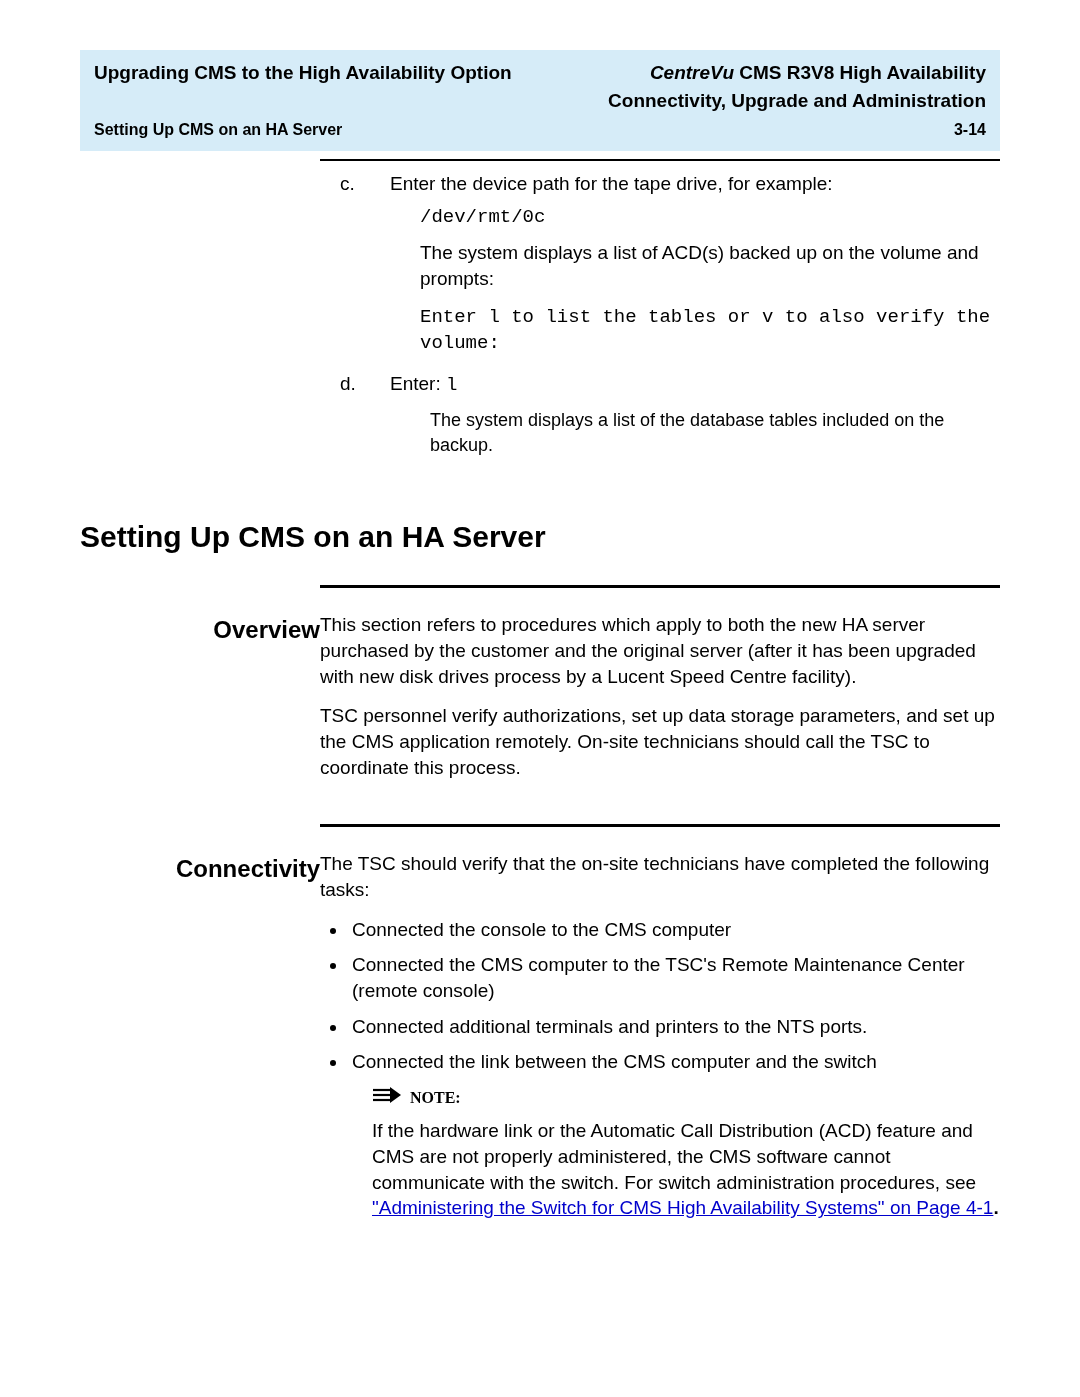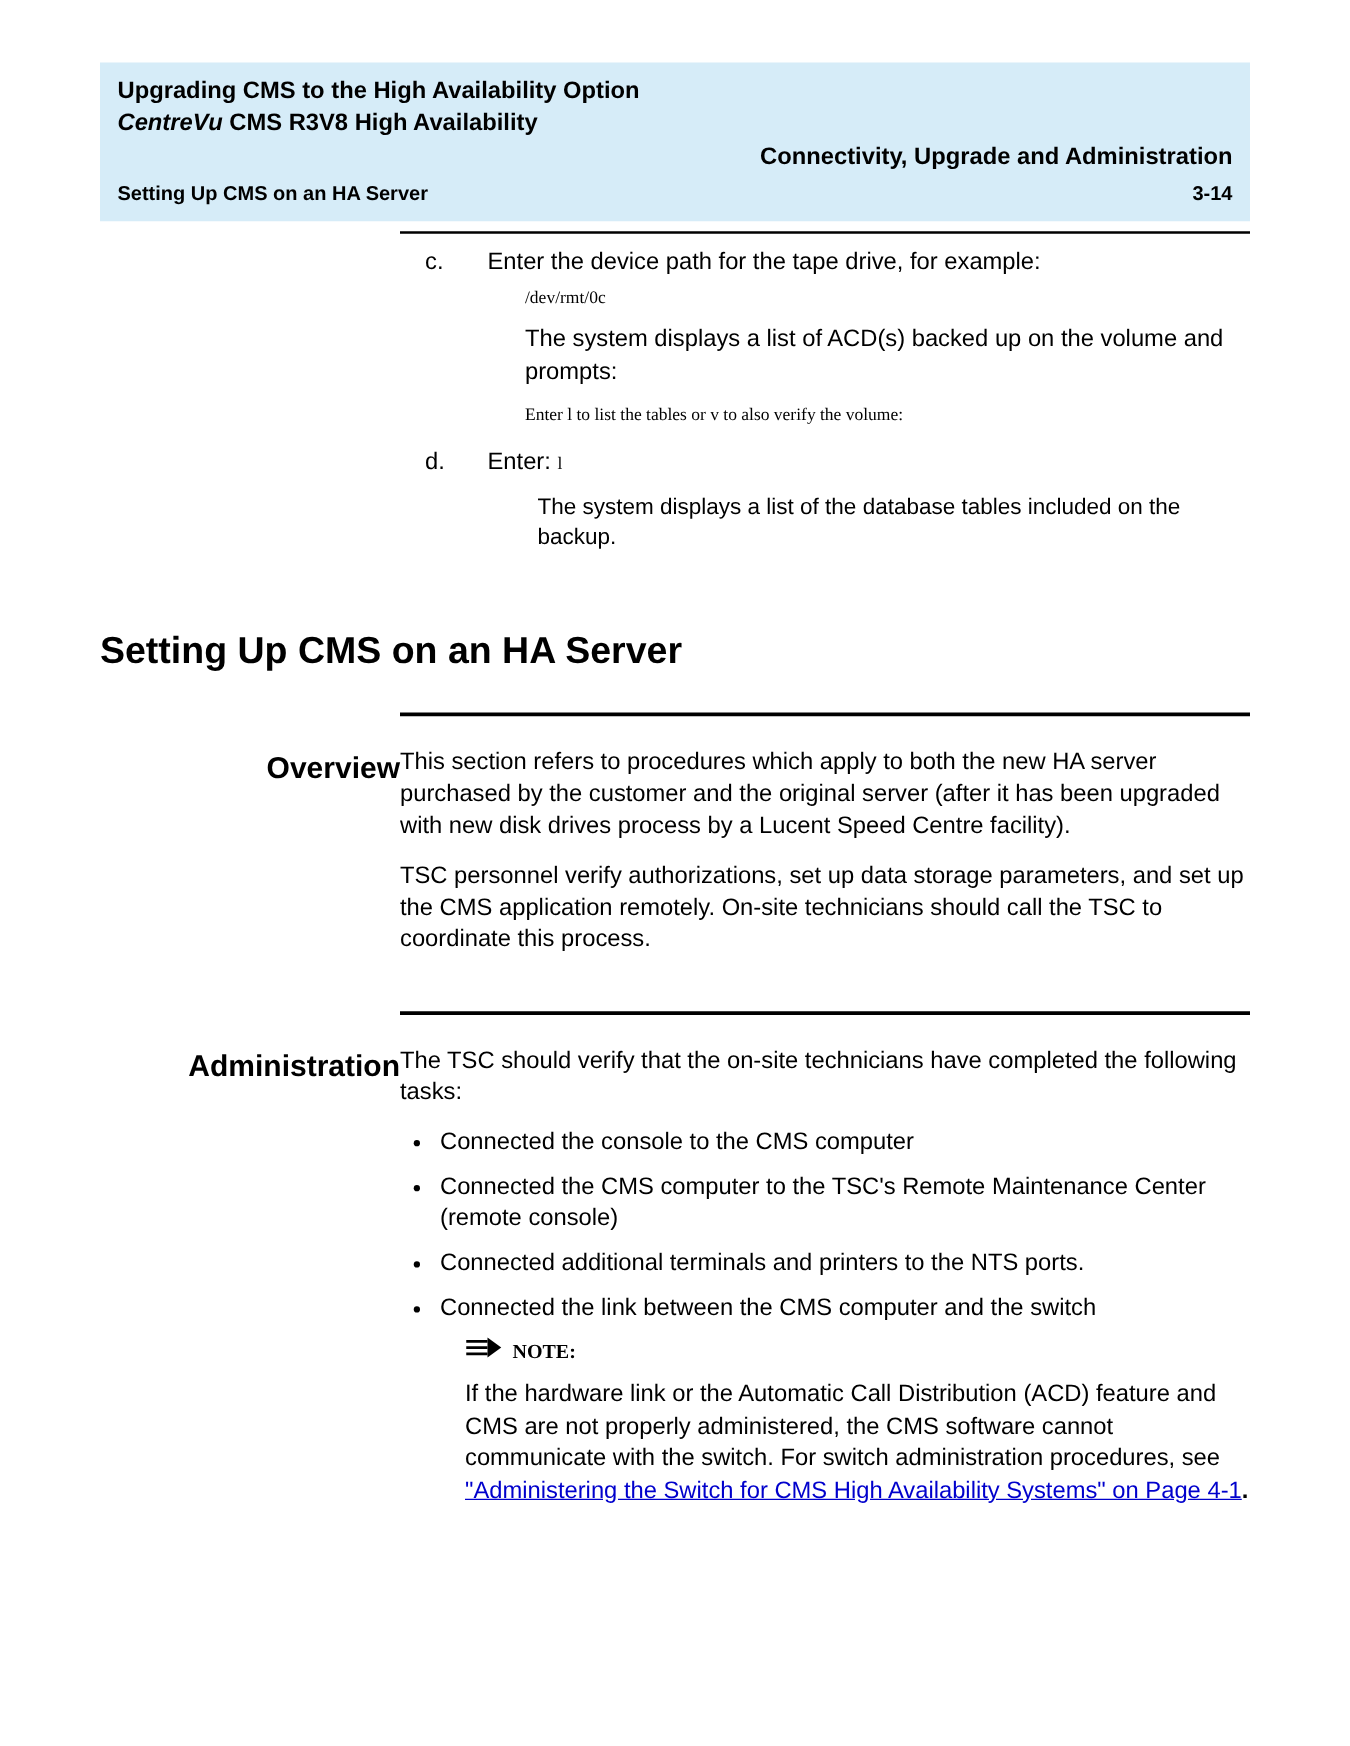--- a/index.html
+++ b/index.html
@@ -16,21 +16,20 @@
   .header {
     background: #d6ecf8;
     padding: 10px 14px 10px 14px;
     margin-bottom: 8px;
   }
   .header-row1 {
     display: flex;
     justify-content: space-between;
     font-weight: bold;
     font-size: 19px;
-    flex-direction: column;
   }
   .header-row2 {
     display: flex;
     justify-content: flex-end;
     font-weight: bold;
     font-size: 19px;
     margin-top: 2px;
   }
   .header-row3 {
     display: flex;
@@ -51,22 +50,22 @@
     flex: 0 0 260px;
   }
   .step-letter-col {
     flex: 0 0 50px;
     font-size: 19px;
   }
   .step-body {
     flex: 1;
   }
   .code {
-    font-family: Liberation Serif, serif;
-    font-size: 14px;
+    font-family: Liberation Mono, monospace;
+    font-size: 19px;
   }
   .step-indent {
     margin-left: 30px;
     margin-top: 8px;
     margin-bottom: 8px;
   }
   .step-sub {
     margin-left: 30px;
     margin-top: 10px;
   }
@@ -189,21 +188,21 @@
     <div class="sub-head">Overview</div>
     <div class="sub-body">
       <p>This section refers to procedures which apply to both the new HA server purchased by the customer and the original server (after it has been upgraded with new disk drives process by a Lucent Speed Centre facility).</p>
       <p>TSC personnel verify authorizations, set up data storage parameters, and set up the CMS application remotely. On-site technicians should call the TSC to coordinate this process.</p>
     </div>
   </div>
 
   <div class="sub-rule"></div>
 
   <div class="two-col">
-    <div class="sub-head">Administration</div>
+    <div class="sub-head">Connectivity</div>
     <div class="sub-body">
       <p>The TSC should verify that the on-site technicians have completed the following tasks:</p>
       <ul class="bullets">
         <li>Connected the console to the CMS computer</li>
         <li>Connected the CMS computer to the TSC's Remote Maintenance Center (remote console)</li>
         <li>Connected additional terminals and printers to the NTS ports.</li>
         <li>Connected the link between the CMS computer and the switch</li>
       </ul>
 
       <div class="note-block">

